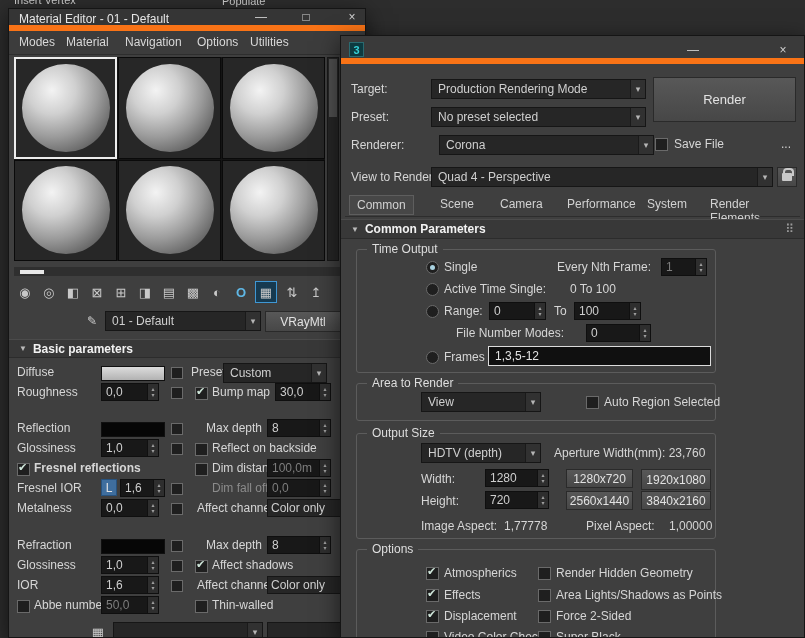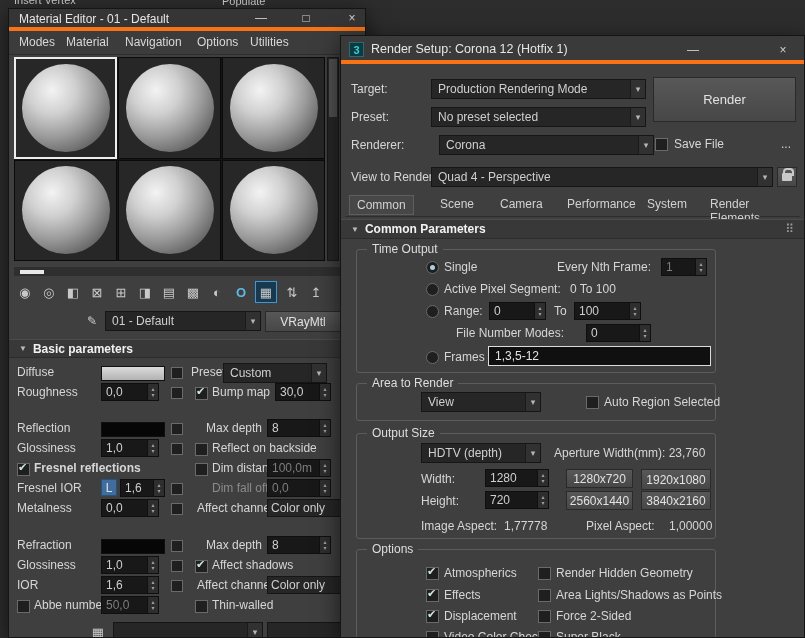--- a/index.html
+++ b/index.html
@@ -2,21 +2,21 @@
 <html><head>
 <meta charset="utf-8">
 <style>
   *{margin:0;padding:0;box-sizing:border-box}
   html,body{width:805px;height:638px;overflow:hidden;background:#2d2d2d;
     font-family:"Liberation Sans",sans-serif;font-size:12px;color:#d6d6d6}
   body{position:relative}
   .window{position:absolute;background:#3f3f3f;border:1px solid #151515;
     box-shadow:0 6px 22px rgba(0,0,0,.6);overflow:hidden}
   .titlebar{position:absolute;left:0;top:0;right:0;background:#353535;
-    border-bottom:4px solid #f97316;color:#e6e6e6}
+    border-bottom:6px solid #f97316;color:#e6e6e6}
   .wbtn{position:absolute;top:0;width:28px;height:100%;display:flex;align-items:center;
     justify-content:center;color:#cfcfcf;font-size:12px}
   .lbl{position:absolute;white-space:nowrap;line-height:15px}
   .dim{color:#8b8b8b}
   .bold{font-weight:bold}
   .combo{position:absolute;height:20px;background:#262626;border:1px solid #161616;
     display:flex;align-items:center;color:#cfcfcf}
   .cval{flex:1;padding:0 6px;white-space:nowrap;overflow:hidden}
   .carr{width:15px;height:100%;display:flex;align-items:center;justify-content:center;
     background:#313131;border-left:1px solid #1a1a1a;color:#b5b5b5}
@@ -262,21 +262,20 @@
     <span class="carr"></span>
   </span>
   <span class="combo" style="left:258px;top:613px;width:74px">
     <span class="cval"></span>
   </span>
 </div>
 
 <div class="window" style="left:340px;top:35px;width:465px;height:603px">
   <div class="titlebar" style="height:28px;background:#3a3a3a">
     <span class="logo" style="left:8px;top:6px">3</span>
-    <span class="lbl" style="left:30px;top:6px;font-size:12.5px">Render Setup: Corona 12 (Hotfix 1)</span>
     <span class="wbtn" style="left:338px;height:28px">—</span>
     <span class="wbtn" style="left:428px;height:28px">×</span>
   </div>
 
   <span class="lbl" style="left:10px;top:46px">Target:</span>
   <span class="combo" style="left:90px;top:43px;width:215px">
     <span class="cval">Production Rendering Mode</span>
     <span class="carr"></span>
   </span>
   <span class="btn" style="left:312px;top:41px;width:143px;height:45px;font-size:13px">Render</span>
@@ -324,21 +323,21 @@
     <span class="glabel">Time Output</span>
   </div>
   <span class="radio on" style="left:85px;top:225px"></span>
   <span class="lbl" style="left:103px;top:224px">Single</span>
   <span class="lbl" style="left:216px;top:224px">Every Nth Frame:</span>
   <span class="spin dim" style="left:320px;top:222px;width:46px">
     <span class="sval">1</span>
       <span class="sarr"></span>
   </span>
   <span class="radio" style="left:85px;top:247px"></span>
-  <span class="lbl" style="left:103px;top:246px">Active Pixel Segment:</span>
+  <span class="lbl" style="left:103px;top:246px">Active Time Single:</span>
   <span class="lbl" style="left:229px;top:246px">0 To 100</span>
   <span class="radio" style="left:85px;top:269px"></span>
   <span class="lbl" style="left:103px;top:268px">Range:</span>
   <span class="spin" style="left:148px;top:266px;width:57px">
     <span class="sval">0</span>
       <span class="sarr"></span>
   </span>
   <span class="lbl" style="left:213px;top:268px">To</span>
   <span class="spin" style="left:233px;top:266px;width:67px">
     <span class="sval">100</span>

